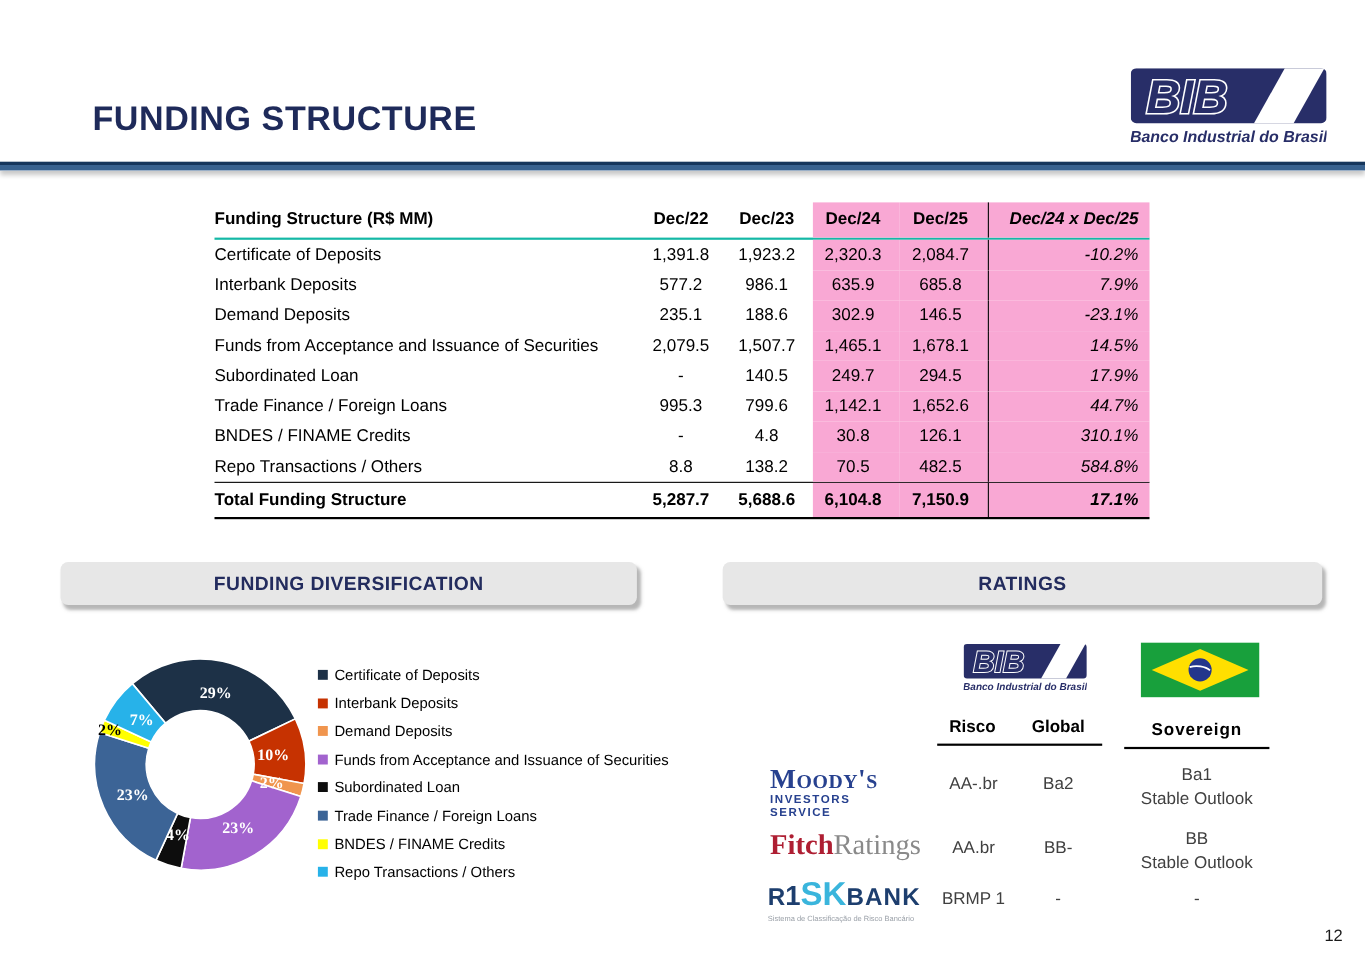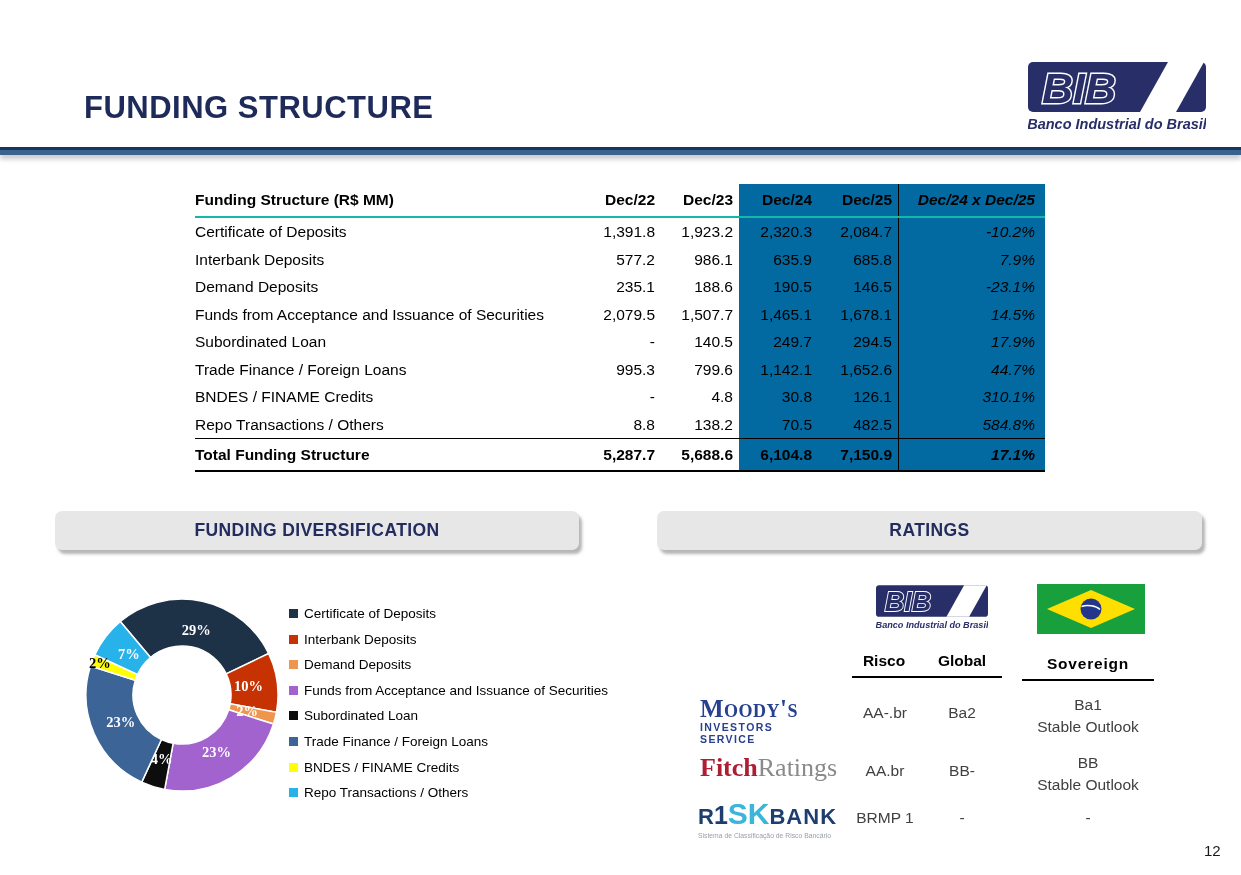--- a/index.html
+++ b/index.html
@@ -21,23 +21,23 @@
   .bib-logo-top { position:absolute; left:1028px; top:62px; }
 
   
   .funding-table { position:absolute; left:195px; top:184px; width:850px; font-size:15.5px; color:#000; }
   .t-row { display:grid; grid-template-columns:388px 78px 78px 79px 80px 147px; }
   .t-head { font-weight:700; line-height:32px; height:32px; border-bottom:2px solid #14b8a6; }
   .t-data { line-height:27.5px; height:27.5px; }
   .t-total { font-weight:700; line-height:31px; height:31px; border-top:1.5px solid #000; border-bottom:2.5px solid #000; }
   .cell { white-space:nowrap; }
   .c-name { text-align:left; }
-  .c-num { text-align:right; padding-right:6px; }
+  .c-num { text-align:center; padding-right:6px; }
   .c-chg { text-align:right; padding-right:10px;font-style:italic; }
-  .shaded { background:#0369a1; }
+  .shaded { background:#f9a8d4; }
   .divided { border-left:1.5px solid #000; }
 
   
   .section-bar {
     position:absolute; top:511px; height:39px; background:#e7e7e7;
     border-radius:7px; box-shadow:3px 4px 3px rgba(110,110,110,.5);
     text-align:center; line-height:39px; font-size:17.5px; font-weight:700;
     color:#232c5e; letter-spacing:.4px;
   }
   .bar-left { left:55px; width:524px; }
@@ -116,21 +116,21 @@
       <div class="cell c-num">577.2</div>
       <div class="cell c-num">986.1</div>
       <div class="cell c-num shaded">635.9</div>
       <div class="cell c-num shaded">685.8</div>
       <div class="cell c-chg shaded divided">7.9%</div>
     </div>
     <div class="t-row t-data">
       <div class="cell c-name">Demand Deposits</div>
       <div class="cell c-num">235.1</div>
       <div class="cell c-num">188.6</div>
-      <div class="cell c-num shaded">190.5</div>
+      <div class="cell c-num shaded">302.9</div>
       <div class="cell c-num shaded">146.5</div>
       <div class="cell c-chg shaded divided">-23.1%</div>
     </div>
     <div class="t-row t-data">
       <div class="cell c-name">Funds from Acceptance and Issuance of Securities</div>
       <div class="cell c-num">2,079.5</div>
       <div class="cell c-num">1,507.7</div>
       <div class="cell c-num shaded">1,465.1</div>
       <div class="cell c-num shaded">1,678.1</div>
       <div class="cell c-chg shaded divided">14.5%</div>

